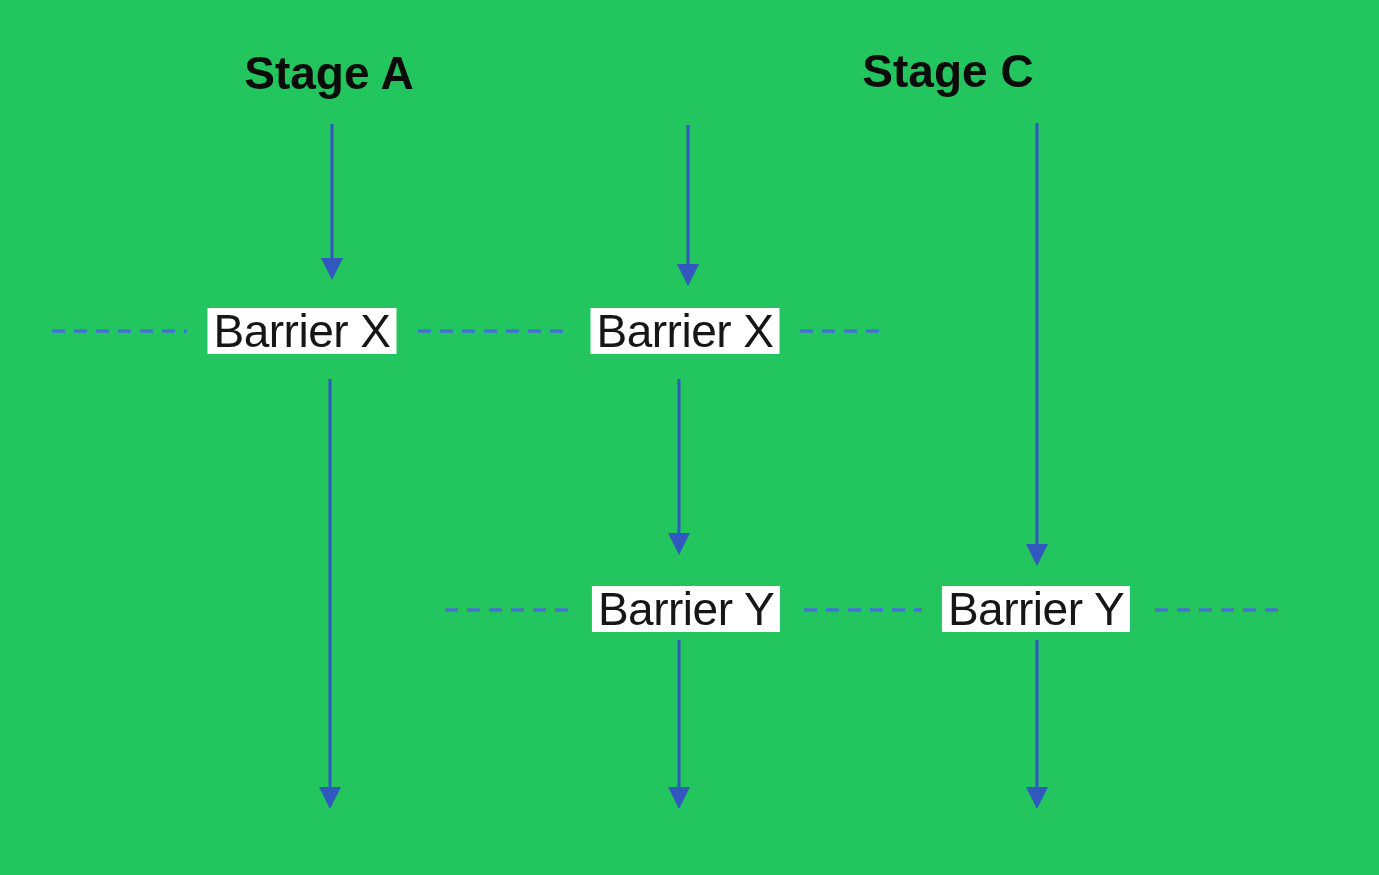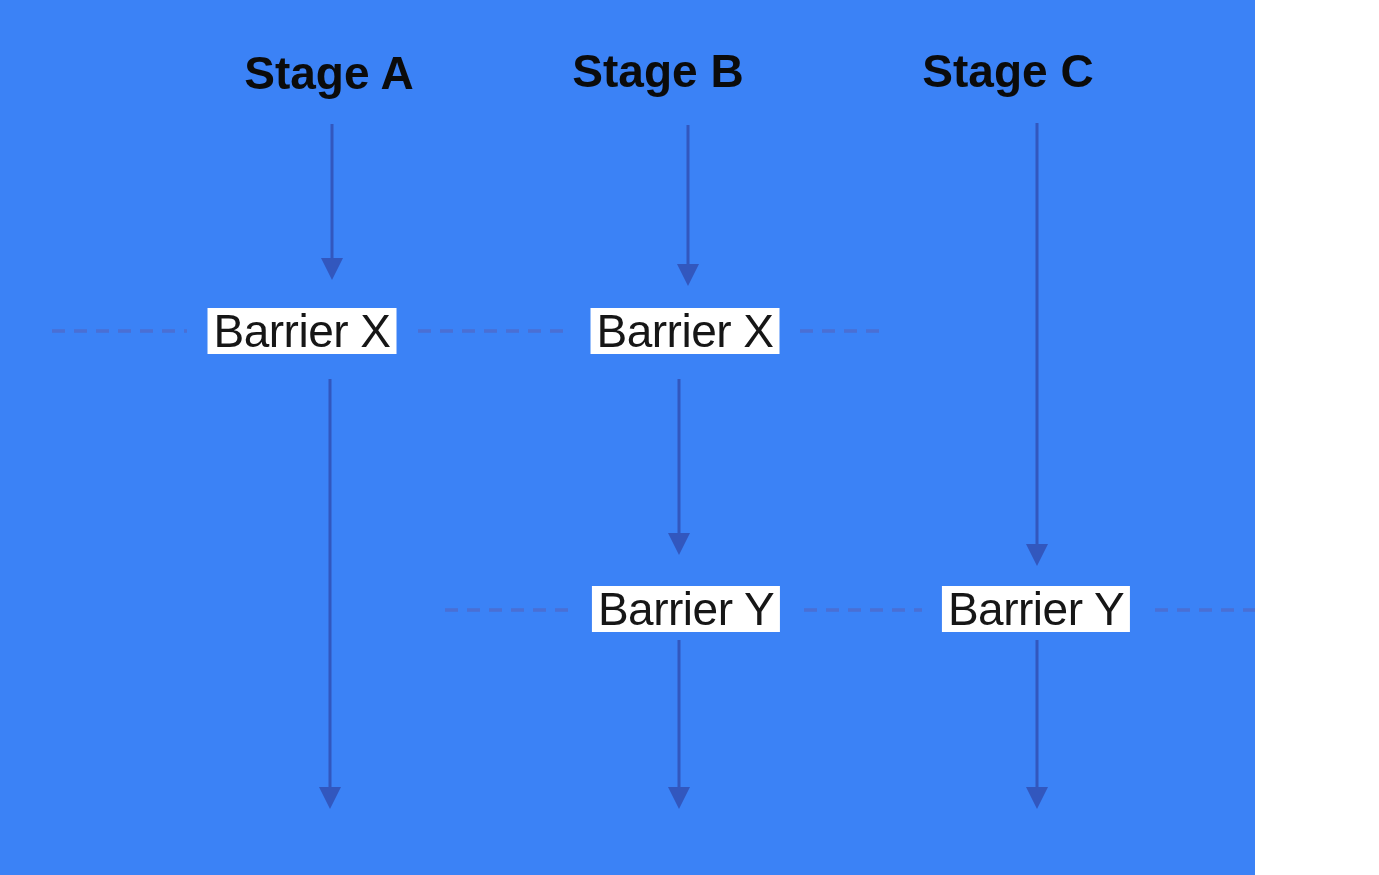--- a/index.html
+++ b/index.html
@@ -3,23 +3,23 @@
 <meta charset="utf-8">
 <style>
   html, body {
     margin: 0;
     padding: 0;
     background: #ffffff;
     font-family: "Liberation Sans", sans-serif;
   }
   #canvas {
     position: relative;
-    width: 1255px;
+    width: 1379px;
     height: 875px;
-    background: #3b82f6;
+    background: #22c55e;
     overflow: hidden;
   }
   #diagram-svg {
     position: absolute;
     left: 0;
     top: 0;
   }
   .stage-heading {
     position: absolute;
     transform: translateX(-50%);
@@ -81,21 +81,20 @@
       <line x1="418" y1="331" x2="570" y2="331"></line>
       <line x1="800" y1="331" x2="888" y2="331"></line>
 
       <line x1="445" y1="610" x2="574" y2="610"></line>
       <line x1="804" y1="610" x2="922" y2="610"></line>
       <line x1="1155" y1="610" x2="1282" y2="610"></line>
     </g>
   </svg>
 
   <div class="stage-heading" style="left:329px; top:50px;">Stage A</div>
-  <div class="stage-heading" style="left:658px; top:48px;">Stage B</div>
-  <div class="stage-heading" style="left:1008px; top:48px;">Stage C</div>
+  <div class="stage-heading" style="left:948px; top:48px;">Stage C</div>
 
   <div class="barrier-label" style="left:302px; top:331px;">Barrier X</div>
   <div class="barrier-label" style="left:685px; top:331px;">Barrier X</div>
   <div class="barrier-label" style="left:686px; top:609px;">Barrier Y</div>
   <div class="barrier-label" style="left:1036px; top:609px;">Barrier Y</div>
 
 </div>
 
 </body></html>

